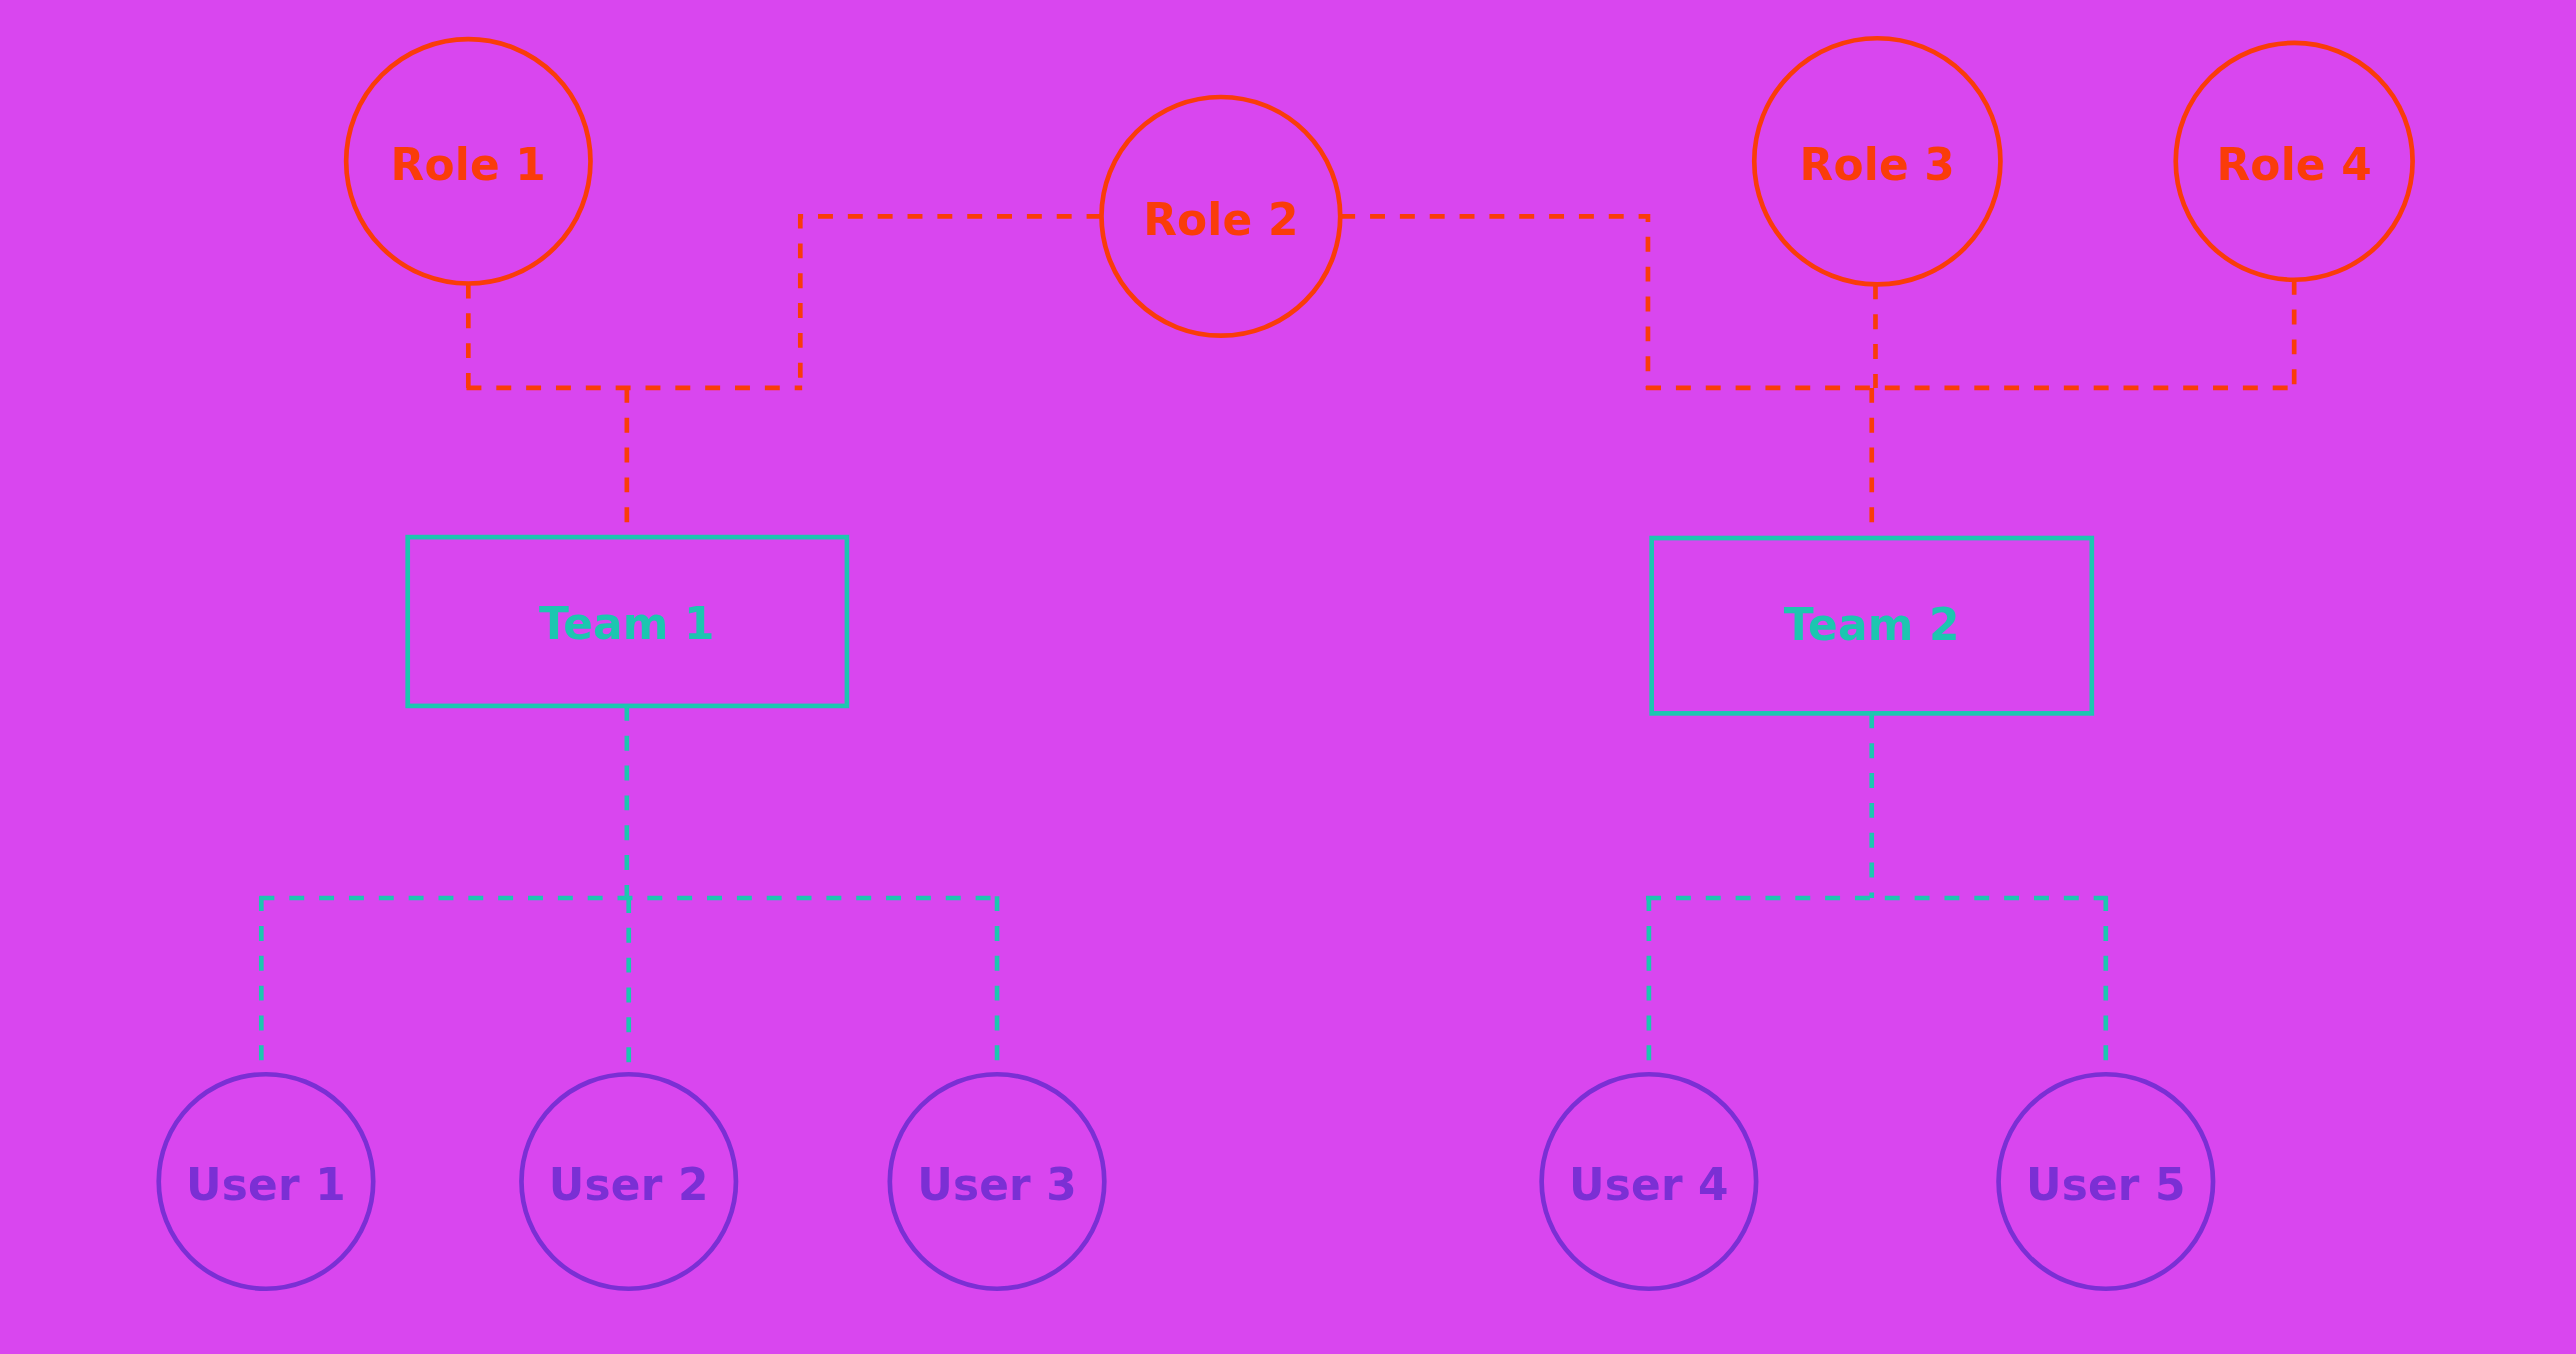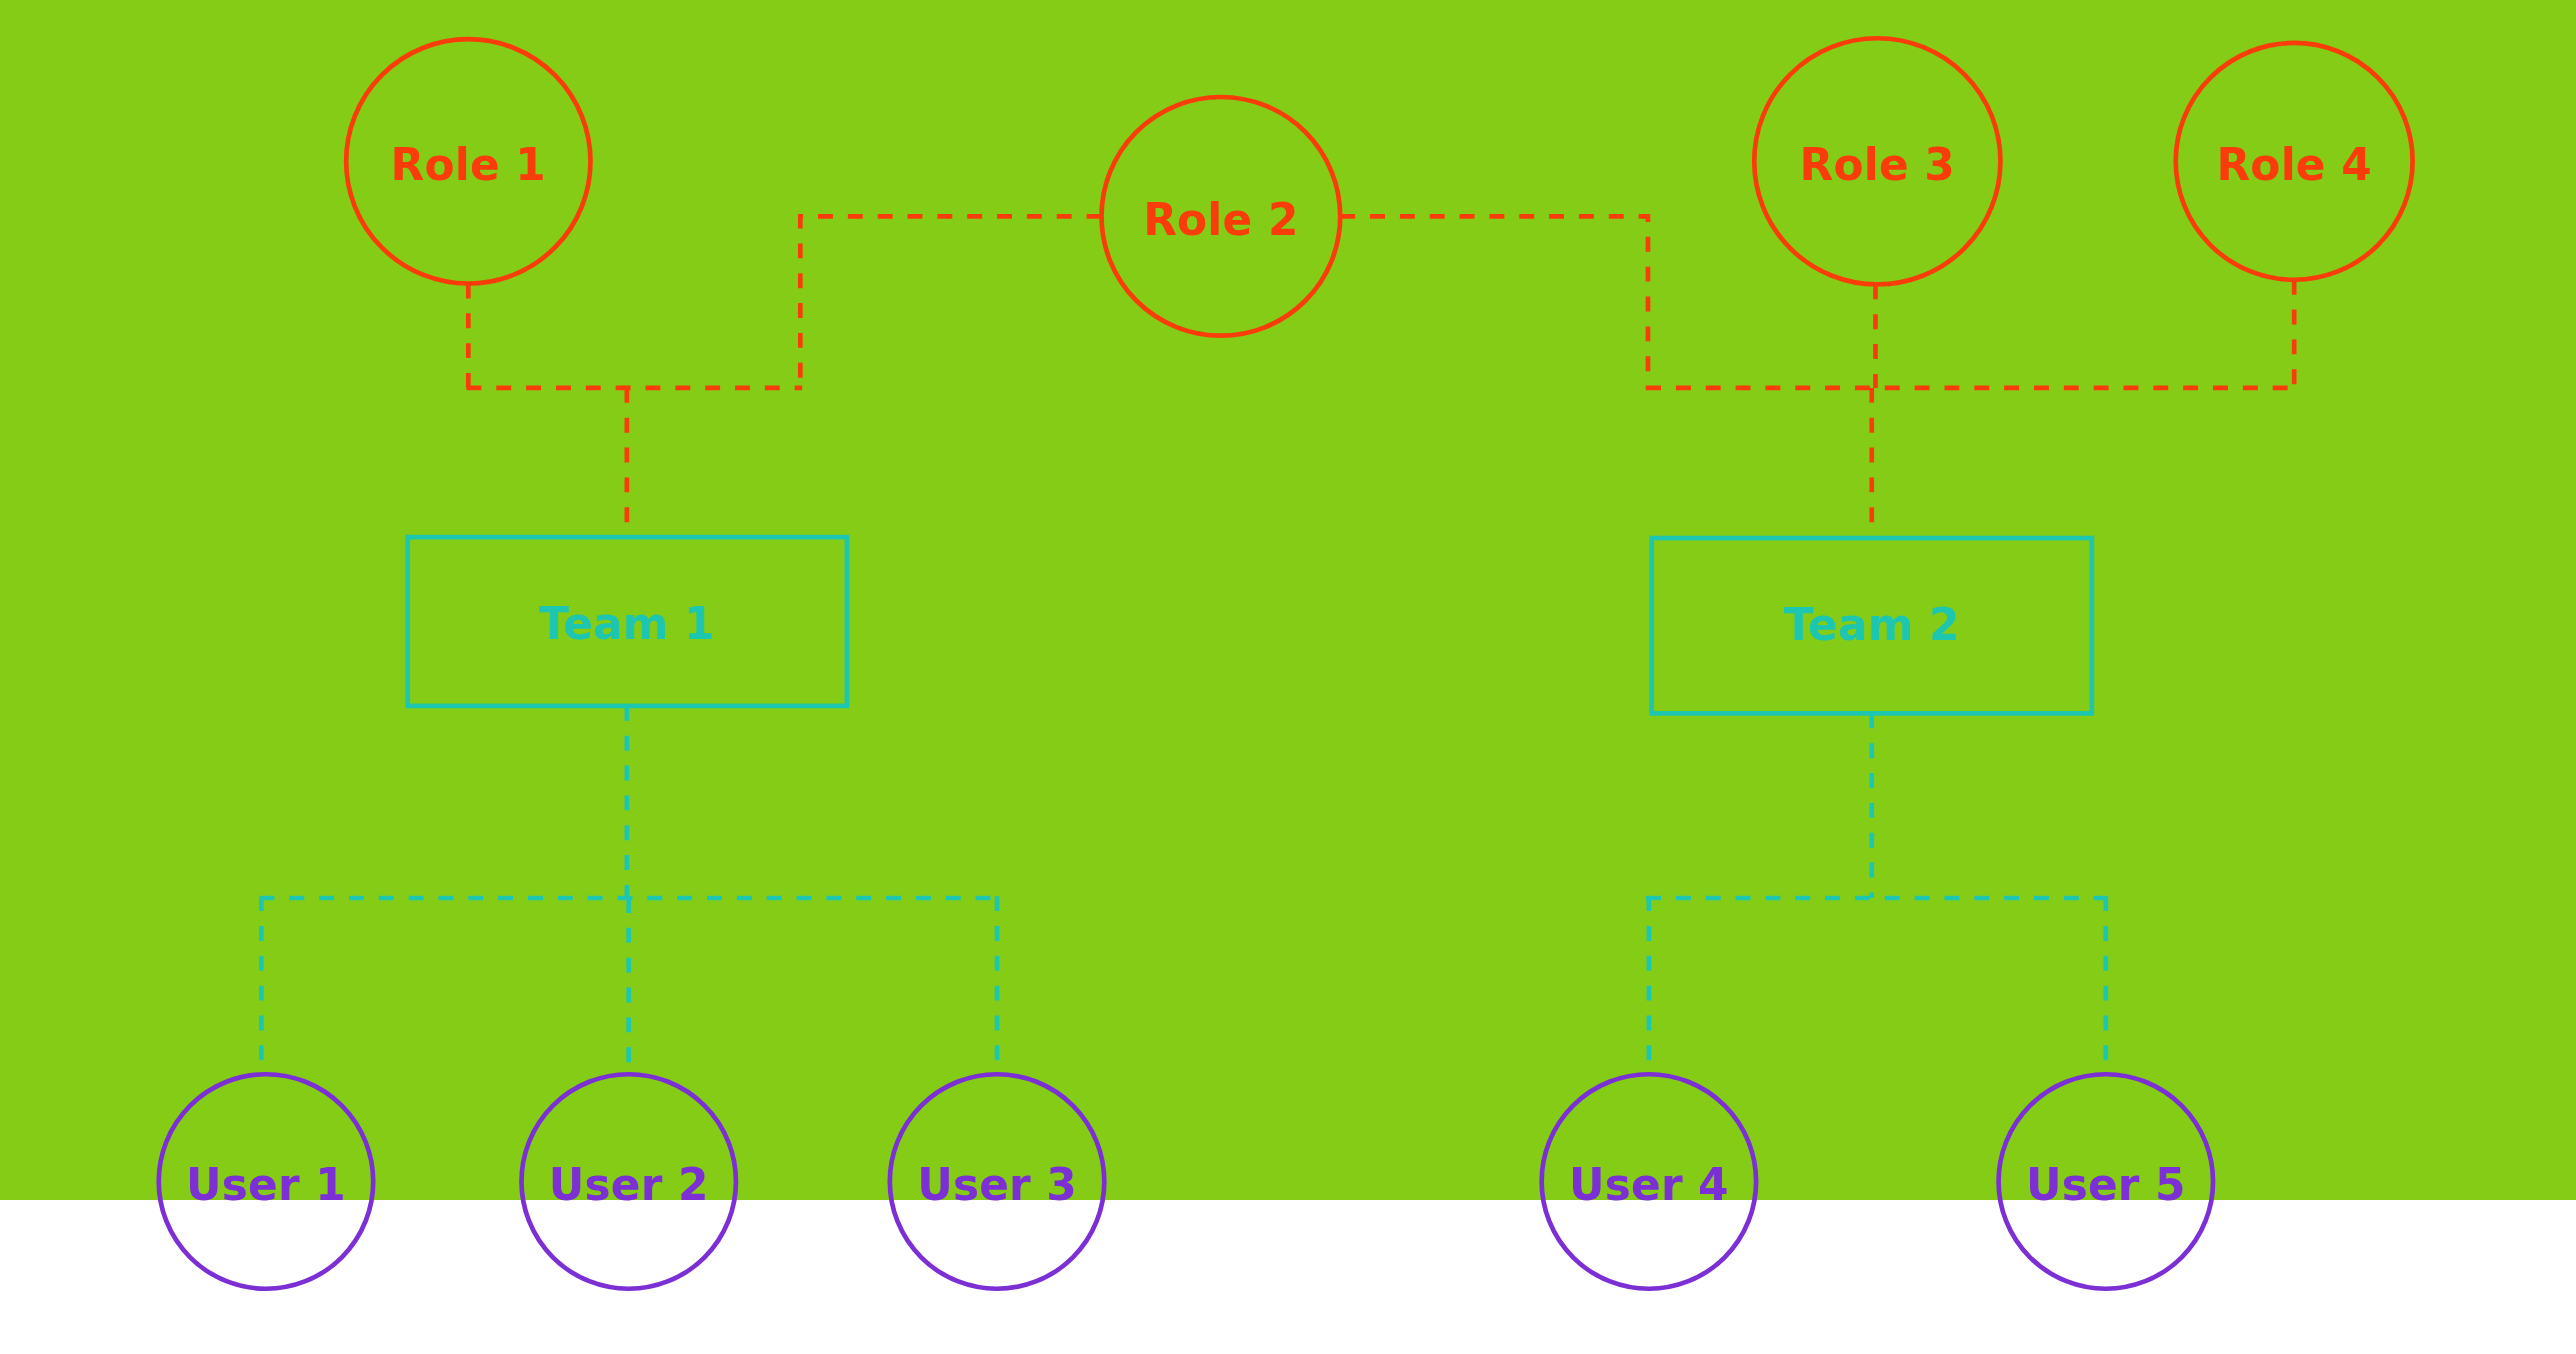--- a/index.html
+++ b/index.html
@@ -10,22 +10,22 @@
   }
   body {
     width: 2576px;
     height: 1354px;
     overflow: hidden;
     font-family: "DejaVu Sans", "Liberation Sans", sans-serif;
   }
   #diagram-root {
     position: relative;
     width: 2576px;
-    height: 1200px;
-    background: #84cc16;
+    height: 1354px;
+    background: #d946ef;
   }
   svg.diagram-canvas {
     position: absolute;
     top: 0;
     left: 0;
     width: 2576px;
     height: 1354px;
     display: block;
   }
   .node-shape {

